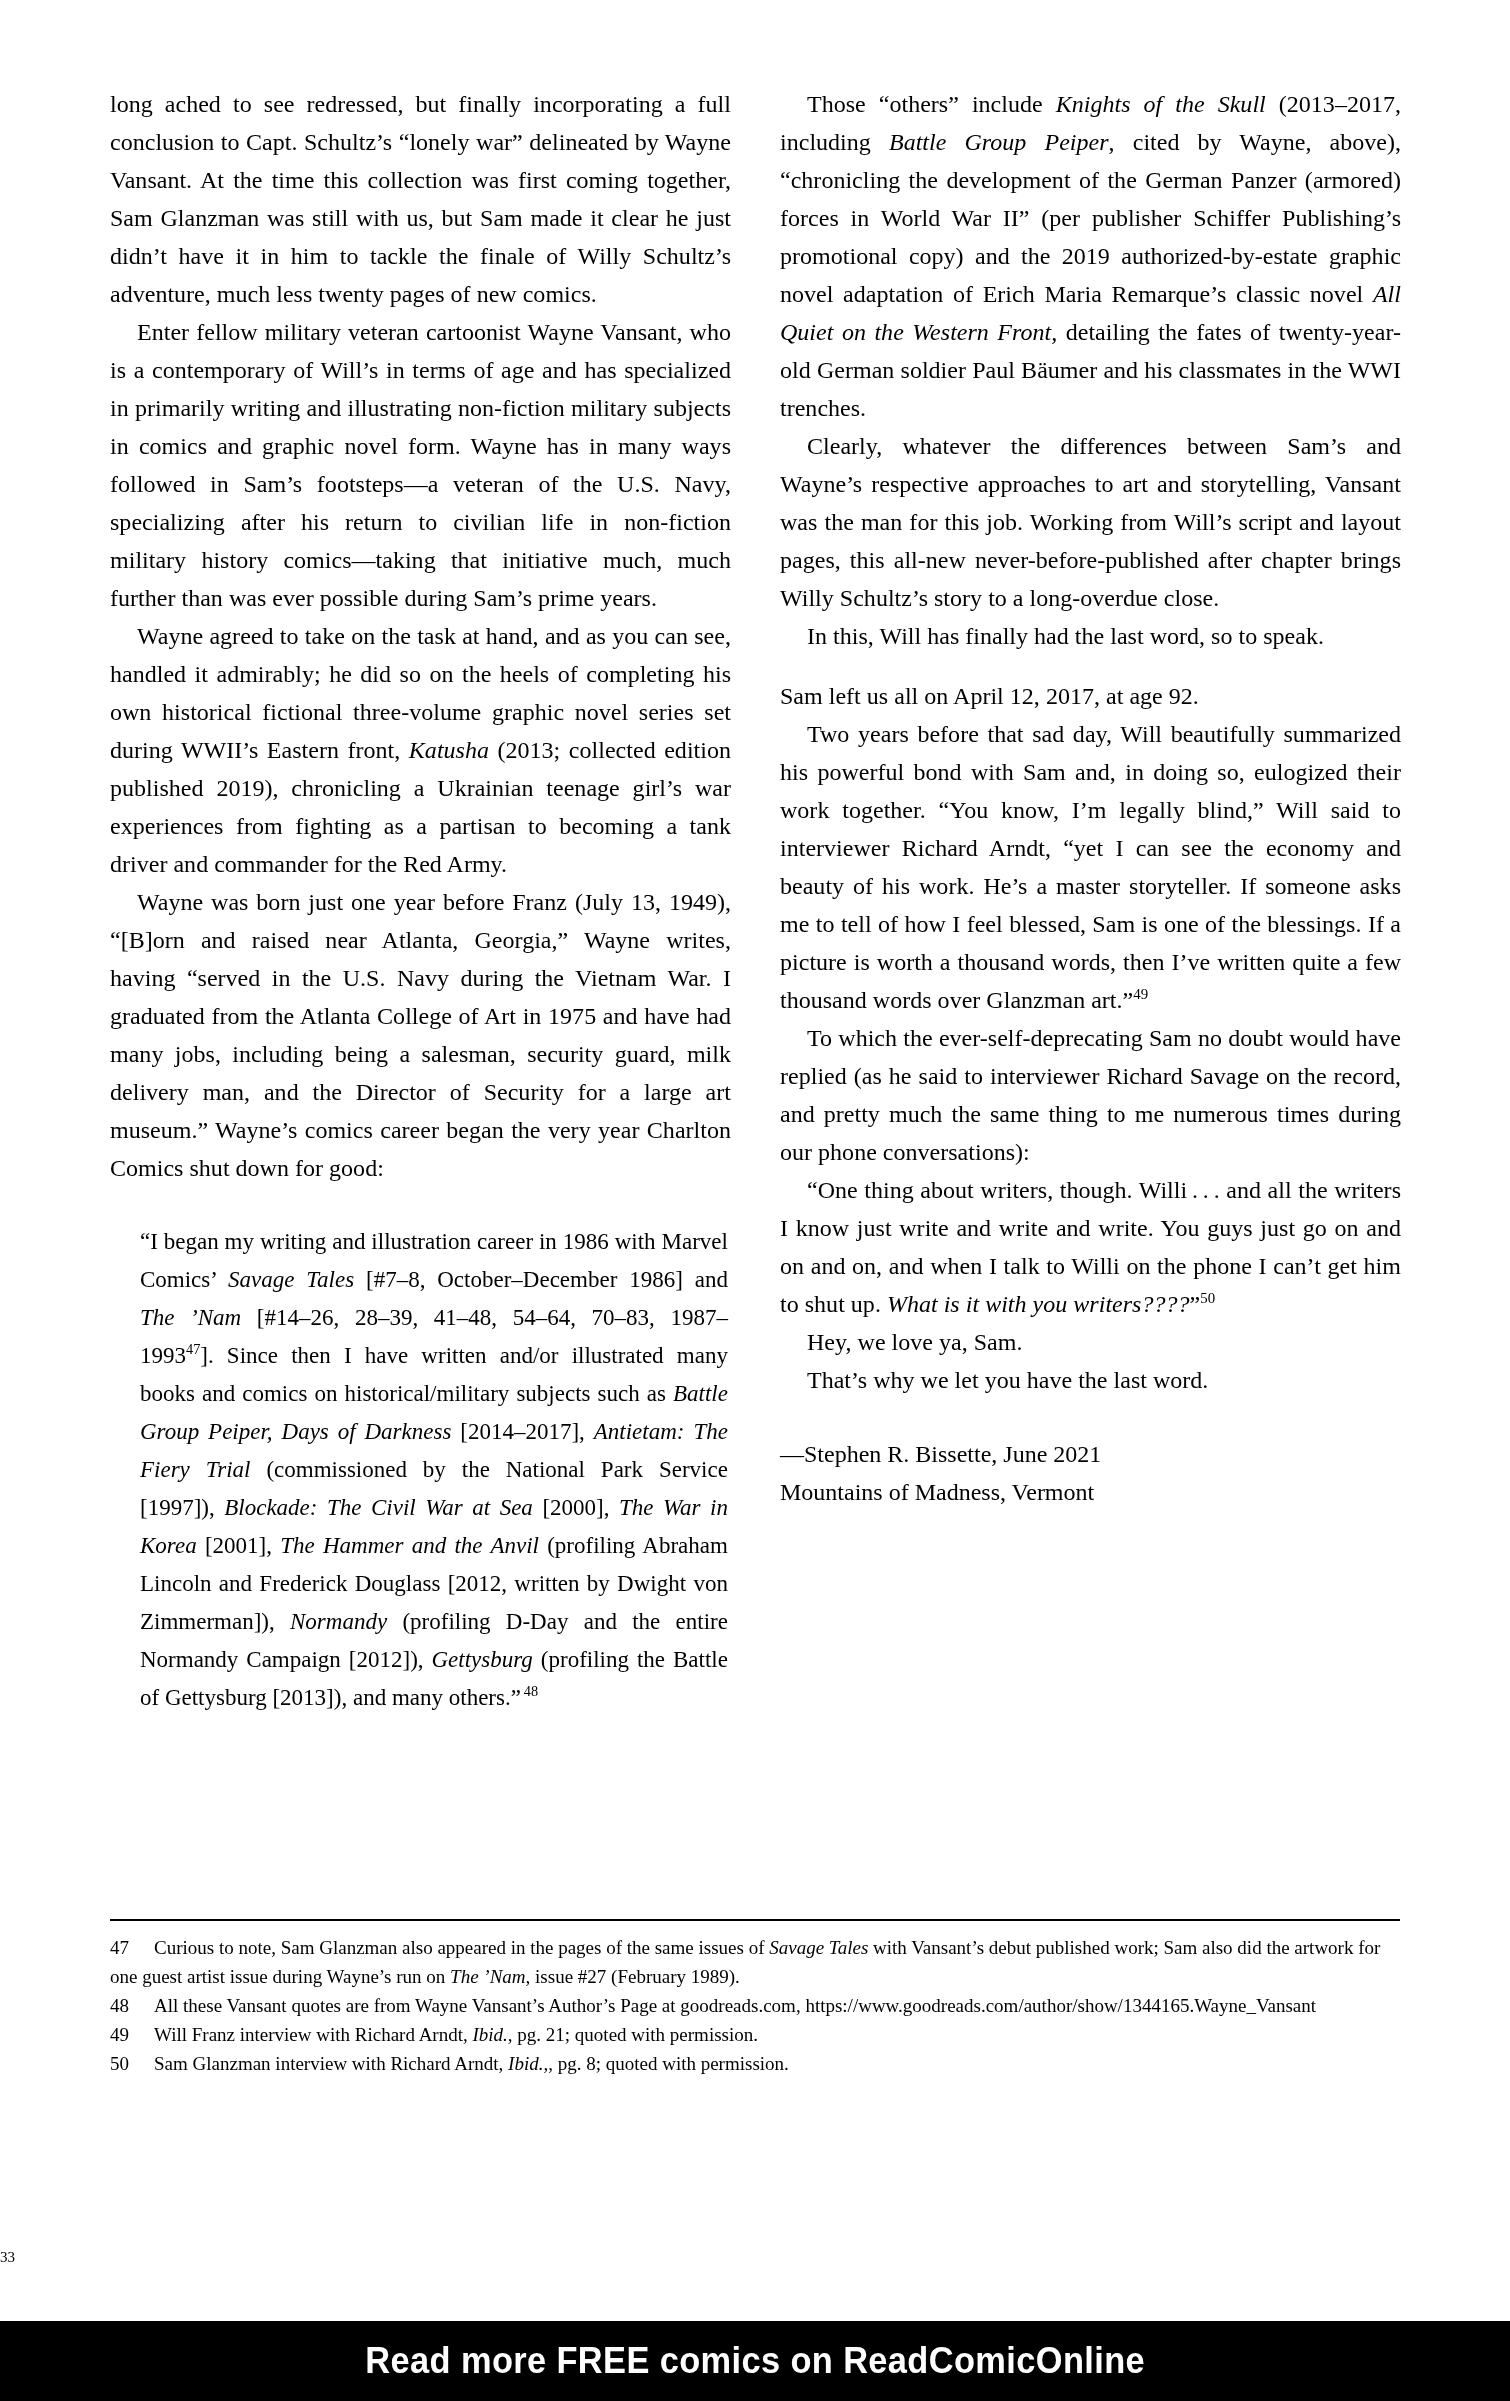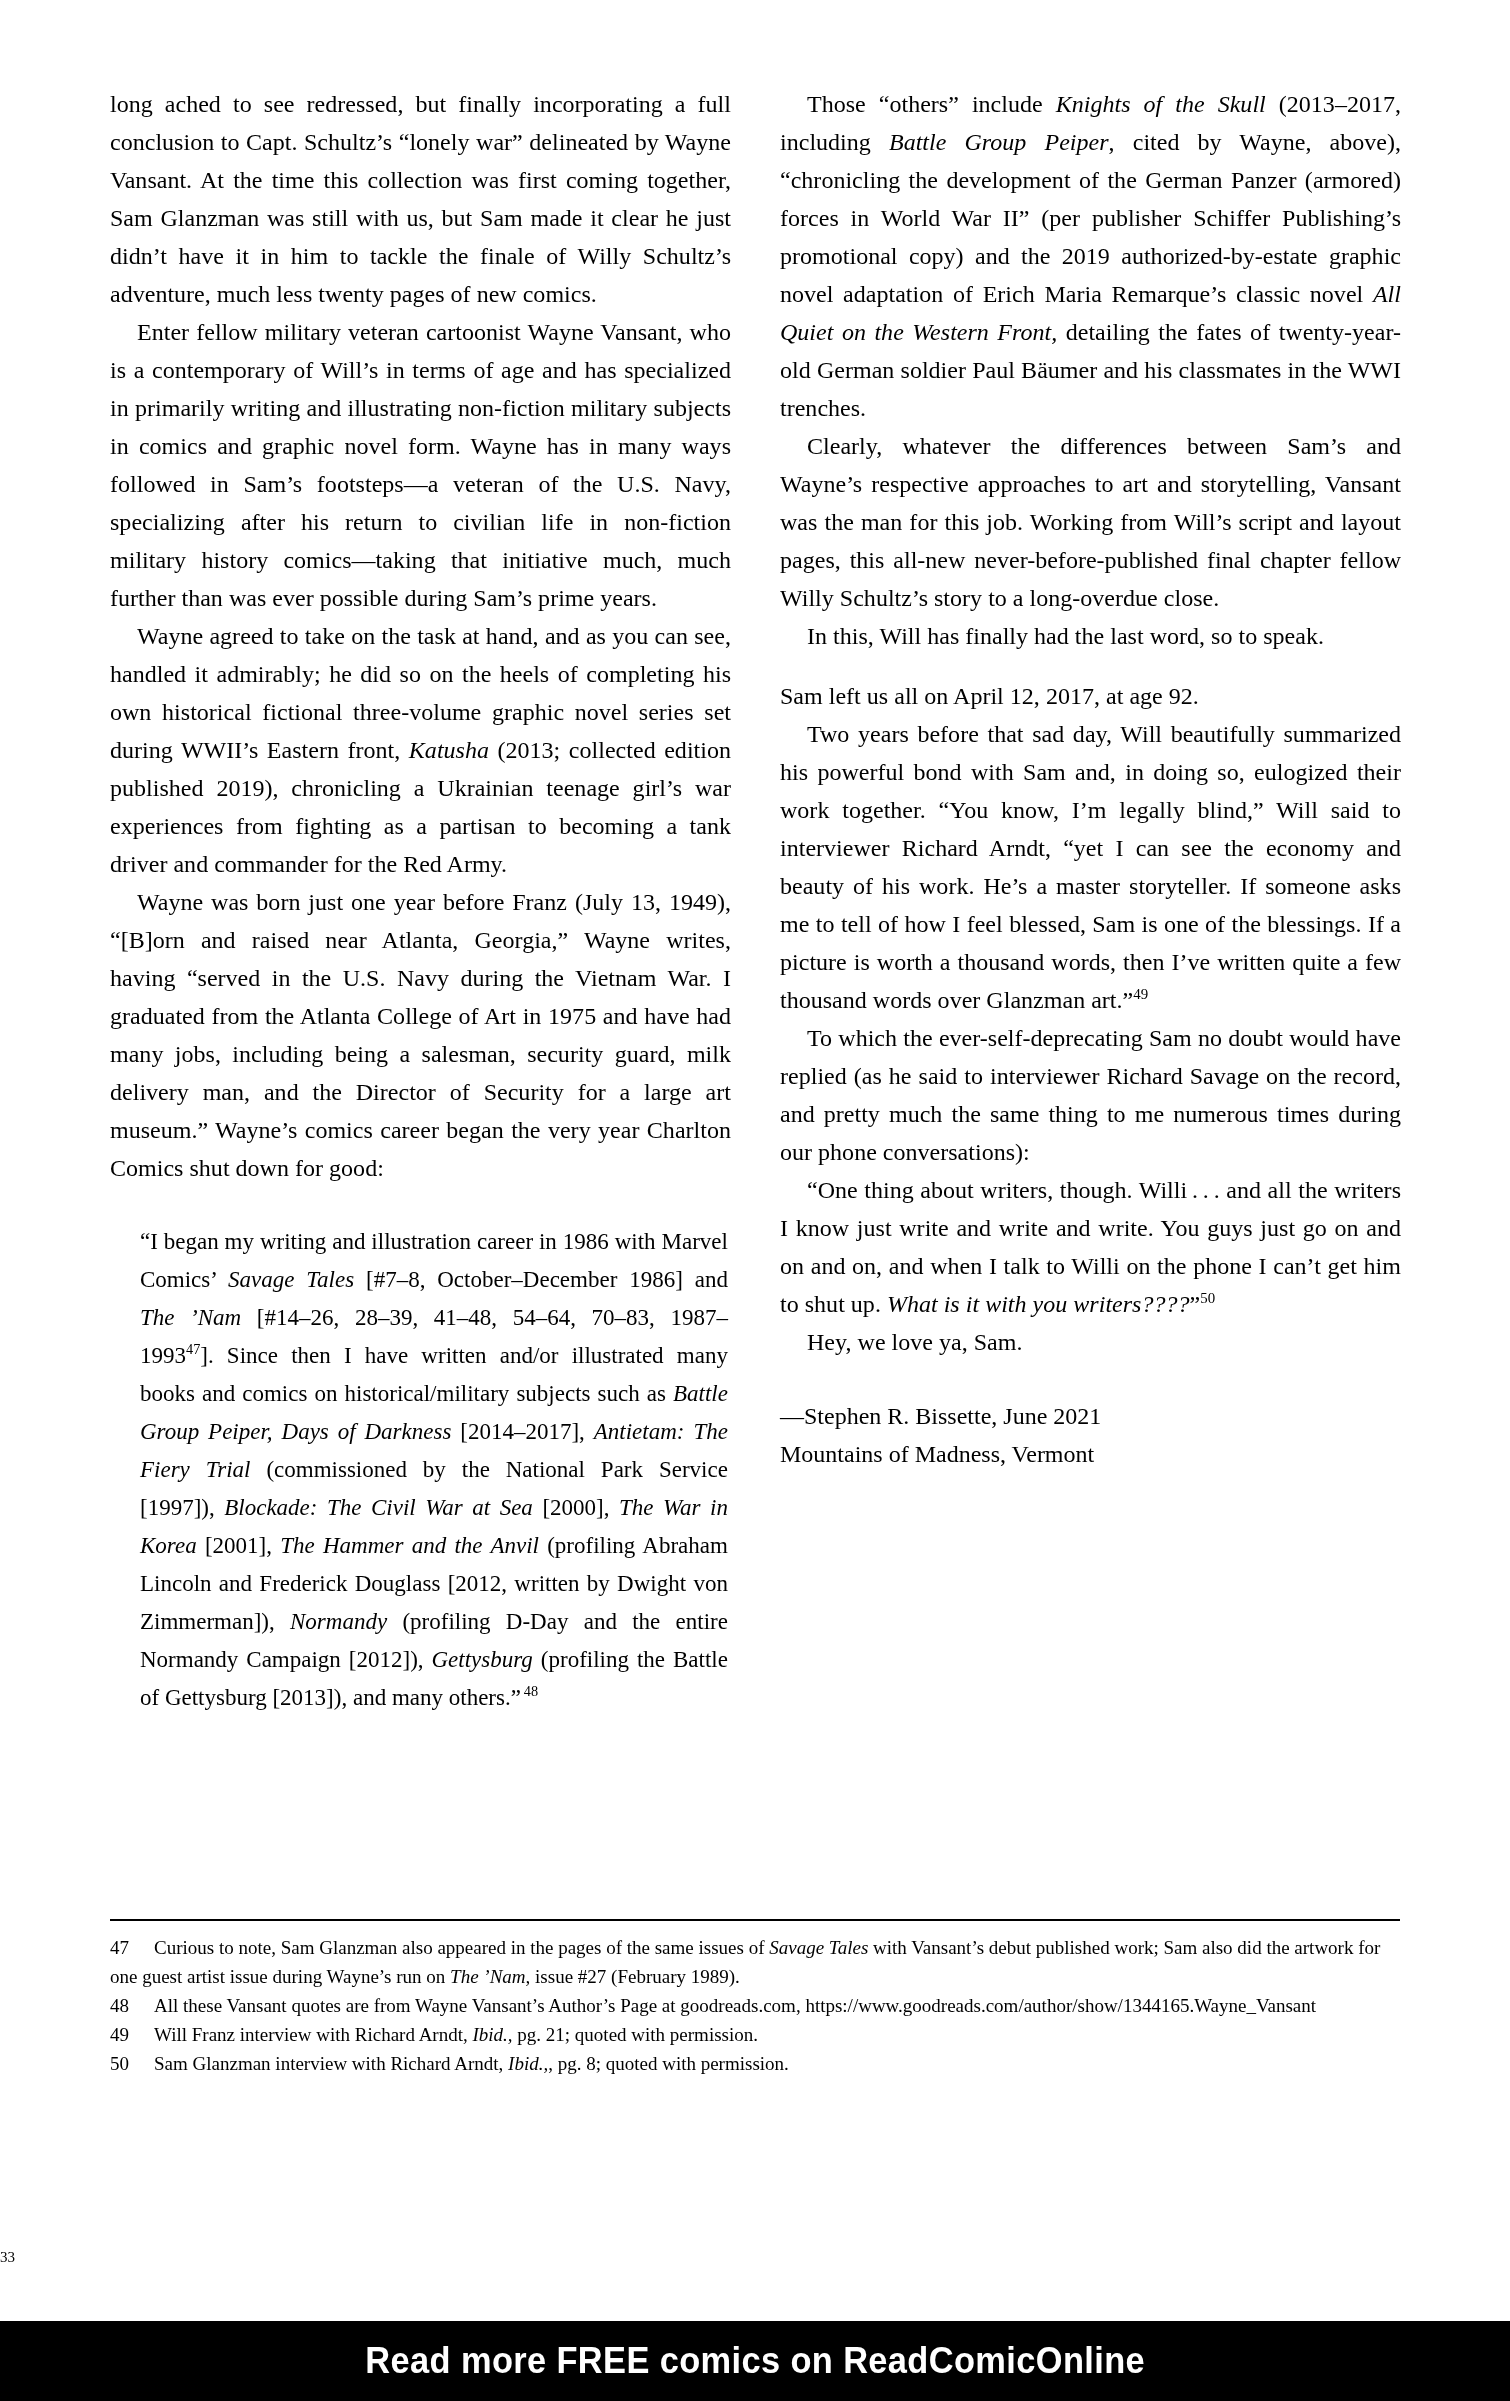--- a/index.html
+++ b/index.html
@@ -148,27 +148,28 @@
             <p class="body indent">Wayne was born just one year before Franz (July 13, 1949), “[B]orn and raised near Atlanta, Georgia,” Wayne writes, having “served in the U.S. Navy during the Vietnam War. I graduated from the Atlanta College of Art in 1975 and have had many jobs, including being a salesman, security guard, milk delivery man, and the Director of Security for a large art museum.” Wayne’s comics career began the very year Charlton Comics shut down for good:</p>
           </div>
         <div class="blockquote">
           <p>“I began my writing and illustration career in 1986 with Marvel Comics’ <em>Savage Tales</em> [#7–8, October–December 1986] and <em>The ’Nam</em> [#14–26, 28–39, 41–48, 54–64, 70–83, 1987–1993<sup>47</sup>]. Since then I have written and/or illustrated many books and comics on historical/military subjects such as <em>Battle Group Peiper, Days of Darkness</em> [2014–2017], <em>Antietam: The Fiery Trial</em> (commissioned by the National Park Service [1997]), <em>Blockade: The Civil War at Sea</em> [2000], <em>The War in Korea</em> [2001], <em>The Hammer and the Anvil</em> (profiling Abraham Lincoln and Frederick Douglass [2012, written by Dwight von Zimmerman]), <em>Normandy</em> (profiling D-Day and the entire Normandy Campaign [2012]), <em>Gettysburg</em> (profiling the Battle of Gettysburg [2013]), and many others.”<sup> 48</sup></p>
         </div>
       </div>
 
       <div class="col">
         <div>
             <p class="body indent">Those “others” include <em>Knights of the Skull</em> (2013–2017, including <em>Battle Group Peiper</em>, cited by Wayne, above), “chronicling the development of the German Panzer (armored) forces in World War II” (per publisher Schiffer Publishing’s promotional copy) and the 2019 authorized-by-estate graphic novel adaptation of Erich Maria Remarque’s classic novel <em>All Quiet on the Western Front,</em> detailing the fates of twenty-year-old German soldier Paul Bäumer and his classmates in the WWI trenches.</p>
-            <p class="body indent">Clearly, whatever the differences between Sam’s and Wayne’s respective approaches to art and storytelling, Vansant was the man for this job. Working from Will’s script and layout pages, this all-new never-before-published final chapter fellow Willy Schultz’s story to a long-overdue close.</p>
+            <p class="body indent">Clearly, whatever the differences between Sam’s and Wayne’s respective approaches to art and storytelling, Vansant was the man for this job. Working from Will’s script and layout pages, this all-new never-before-published after chapter brings Willy Schultz’s story to a long-overdue close.</p>
             <p class="body indent">In this, Will has finally had the last word, so to speak.</p>
             <p class="body gap-before">Sam left us all on April 12, 2017, at age 92.</p>
             <p class="body indent">Two years before that sad day, Will beautifully summarized his powerful bond with Sam and, in doing so, eulogized their work together. “You know, I’m legally blind,” Will said to interviewer Richard Arndt, “yet I can see the economy and beauty of his work. He’s a master storyteller. If someone asks me to tell of how I feel blessed, Sam is one of the blessings. If a picture is worth a thousand words, then I’ve written quite a few thousand words over Glanzman art.”<sup>49</sup></p>
             <p class="body indent">To which the ever-self-deprecating Sam no doubt would have replied (as he said to interviewer Richard Savage on the record, and pretty much the same thing to me numerous times during our phone conversations):</p>
             <p class="body indent">“One thing about writers, though. Willi . . . and all the writers I know just write and write and write. You guys just go on and on and on, and when I talk to Willi on the phone I can’t get him to shut up. <em>What is it with you writers????</em>”<sup>50</sup></p>
             <p class="body indent">Hey, we love ya, Sam.</p>
+            <p class="body indent">That’s why we let you have the last word.</p>
           </div>
         <div class="signature">
           <p>—Stephen R. Bissette, June 2021</p>
           <p>Mountains of Madness, Vermont</p>
         </div>
       </div>
 
     </div>
   </div>
 

